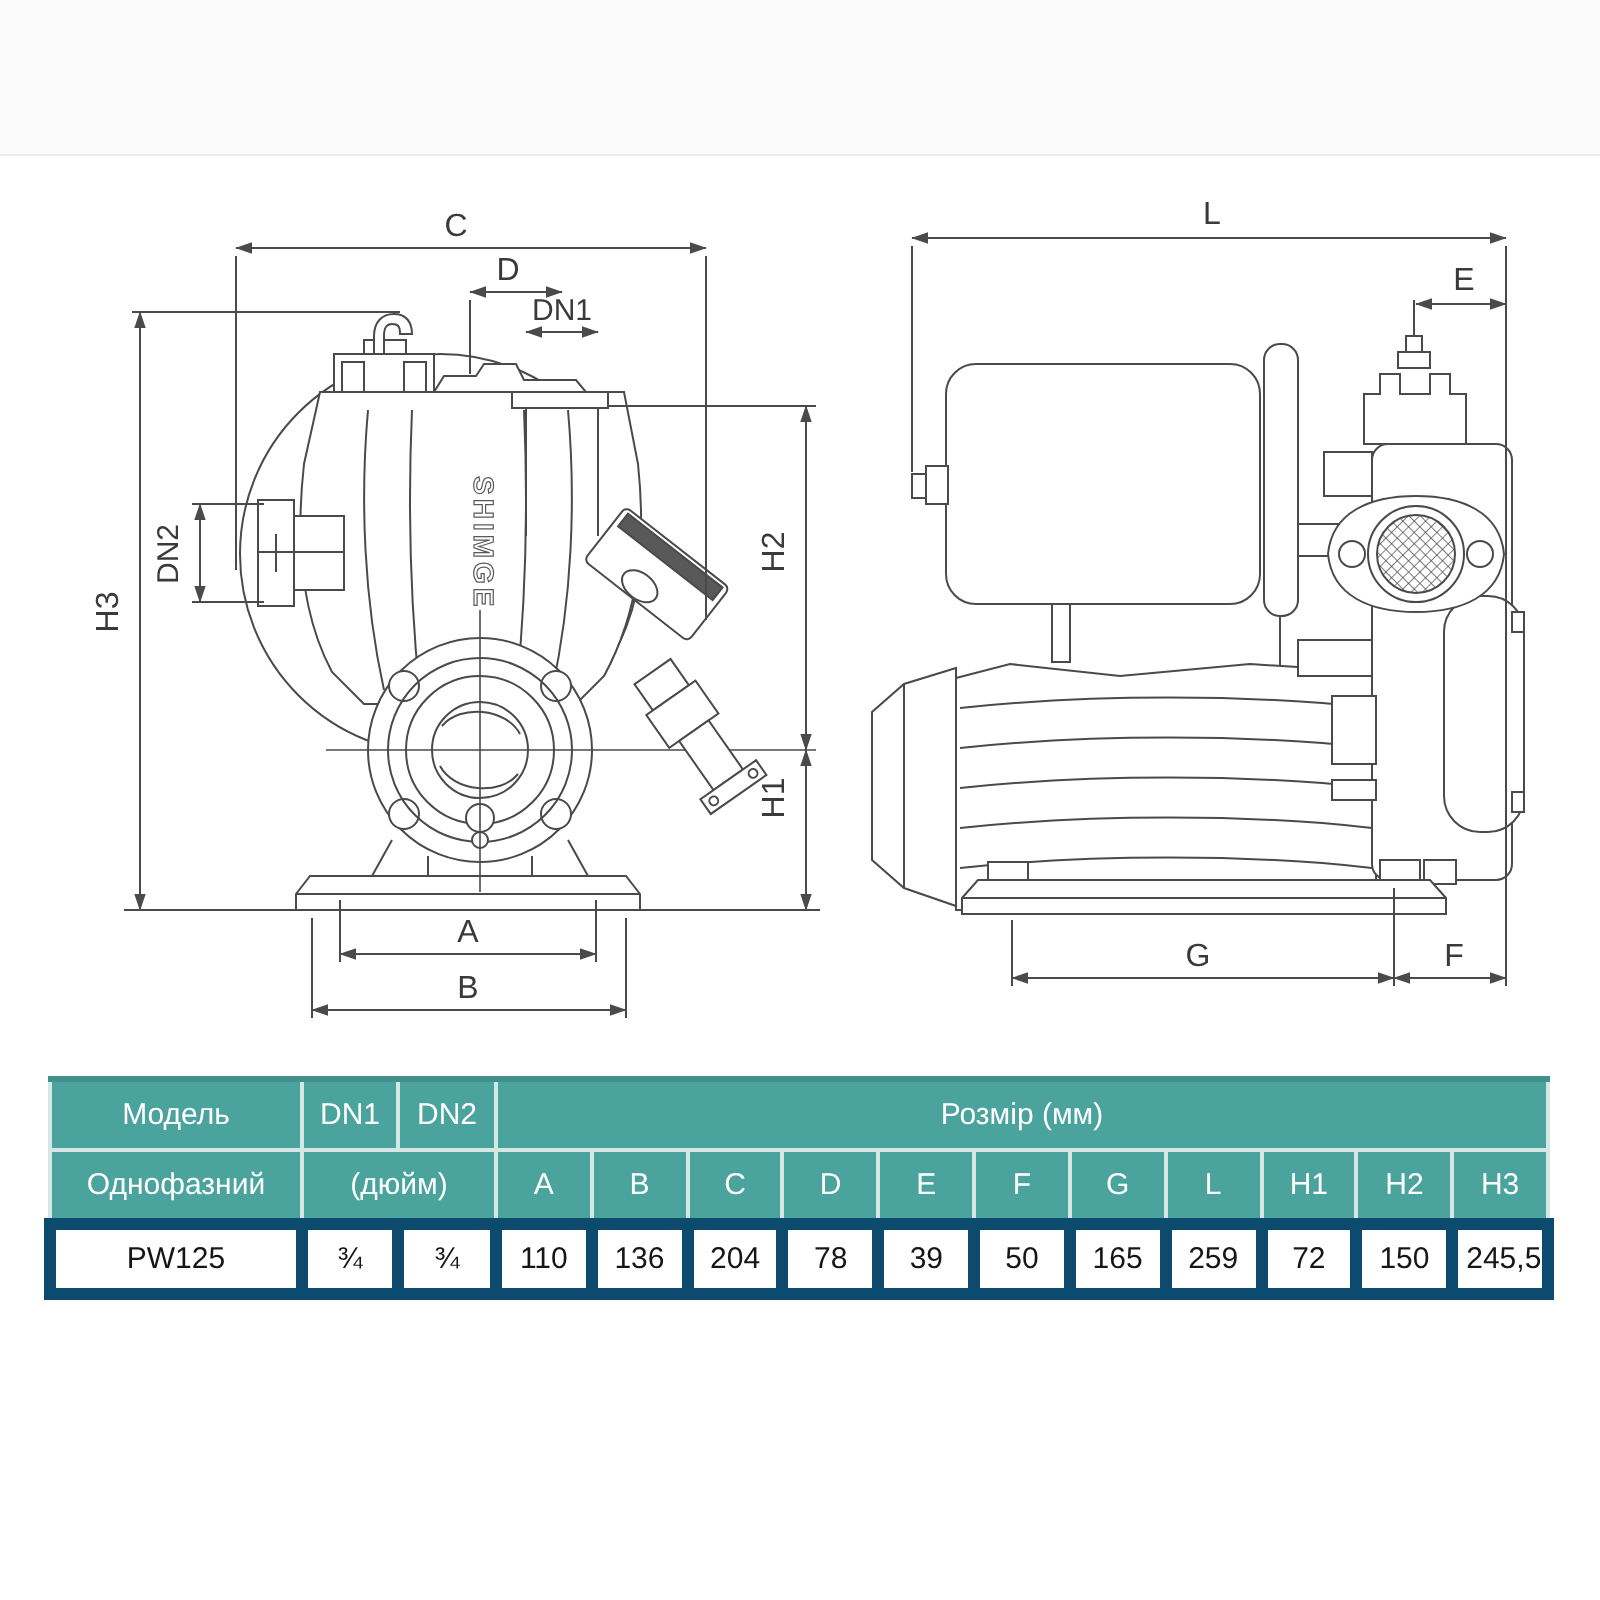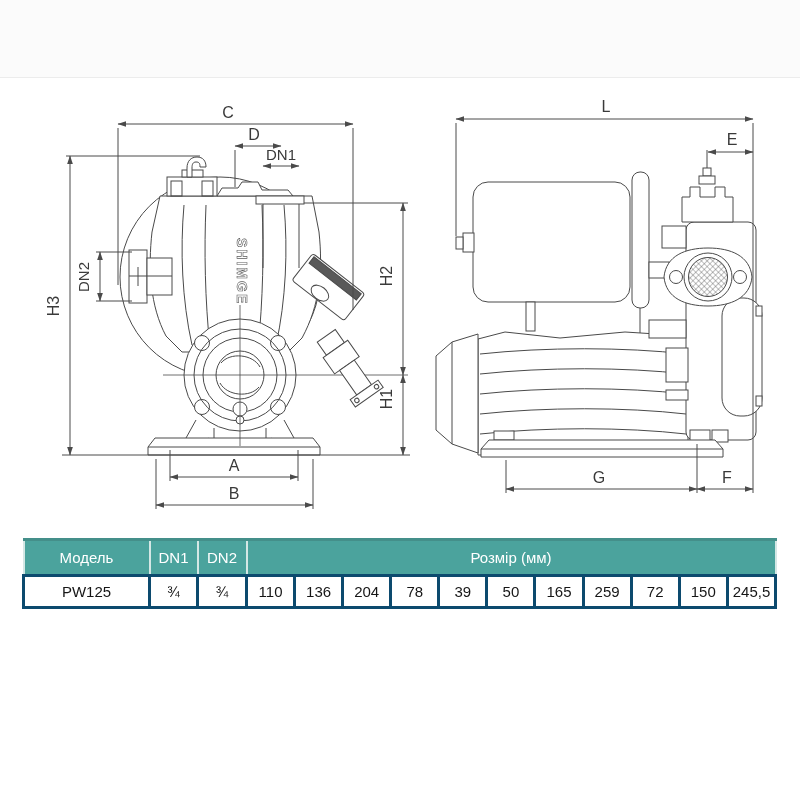--- a/index.html
+++ b/index.html
@@ -17,21 +17,21 @@
   .spec-table{
     position:absolute;left:22px;top:538px;width:755px;
     border-collapse:collapse;table-layout:fixed;border:1px solid #a9a9a9;
   }
   .spec-table th{
     background:#4ba39d;color:#ffffff;font-weight:normal;font-size:15px;
     border:2px solid #d4e7e5;height:33px;padding:0;text-align:center;
   }
   .spec-table thead tr:first-child th{border-top:3px solid #448f8a}
   .spec-table tbody td{
-    border:3px solid #0c4a6e;font-size:15px;color:#161616;
+    border:6px solid #0c4a6e;font-size:15px;color:#161616;
     text-align:center;height:21px;padding:4px;background:#ffffff;
   }
   .spec-table tbody tr.alt td{background:#d9eae8}
 </style>
 </head>
 <body>
 
 <div class="top-band"></div>
 
 <svg class="diagram" width="800" height="800" viewBox="0 0 800 800">
@@ -246,20 +246,35 @@
     <col style="width:48px">
     <col style="width:49px">
     <col span="11">
   </colgroup>
   <thead>
     <tr>
       <th>Модель</th>
       <th>DN1</th>
       <th>DN2</th>
       <th colspan="11">Розмір (мм)</th>
+    </tr>
+    <tr>
+      <th>Однофазний</th>
+      <th colspan="2">(дюйм)</th>
+      <th>A</th>
+      <th>B</th>
+      <th>C</th>
+      <th>D</th>
+      <th>E</th>
+      <th>F</th>
+      <th>G</th>
+      <th>L</th>
+      <th>H1</th>
+      <th>H2</th>
+      <th>H3</th>
     </tr>
   </thead>
   <tbody>
       <tr>
         <td>PW125</td>
         <td>¾</td>
         <td>¾</td>
         <td>110</td>
         <td>136</td>
         <td>204</td>

